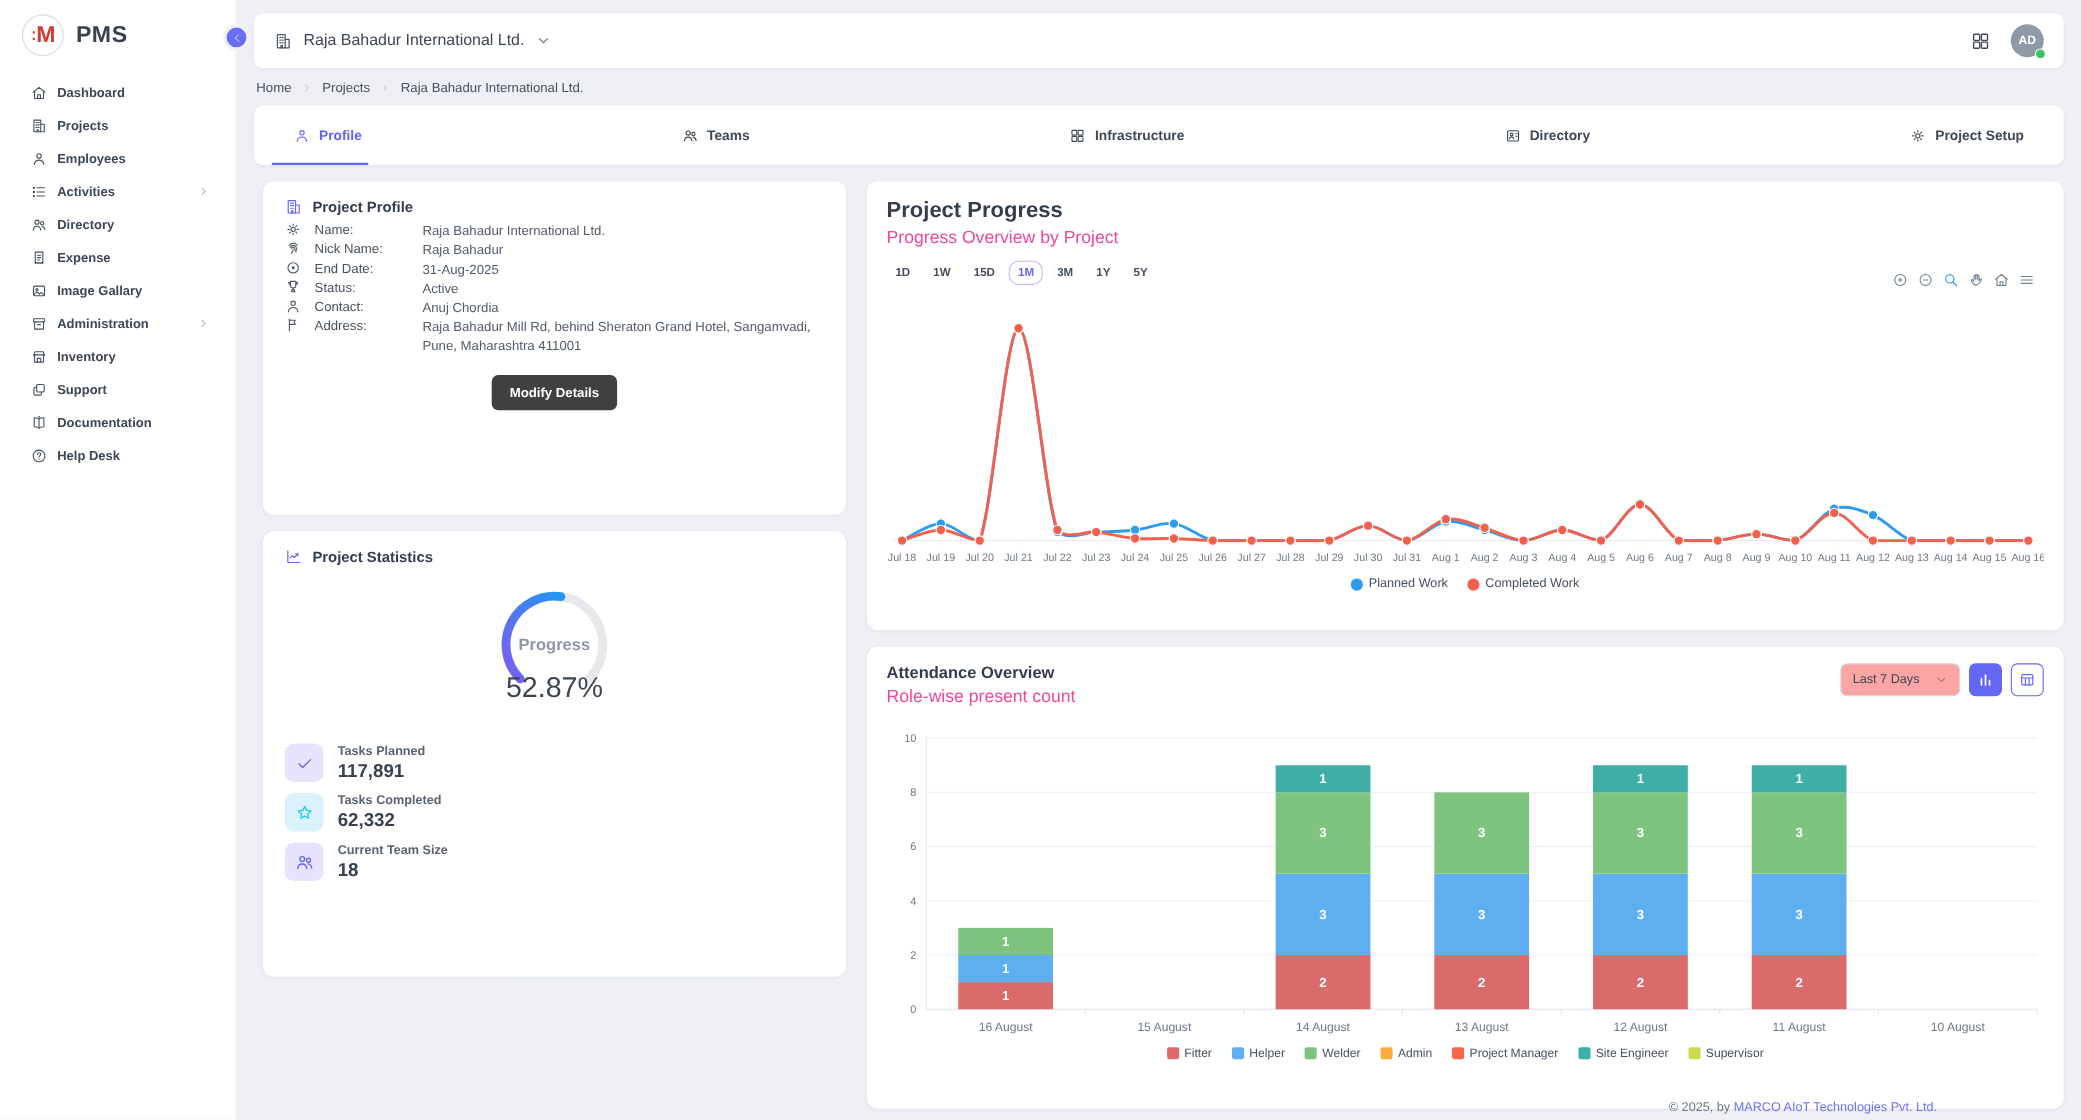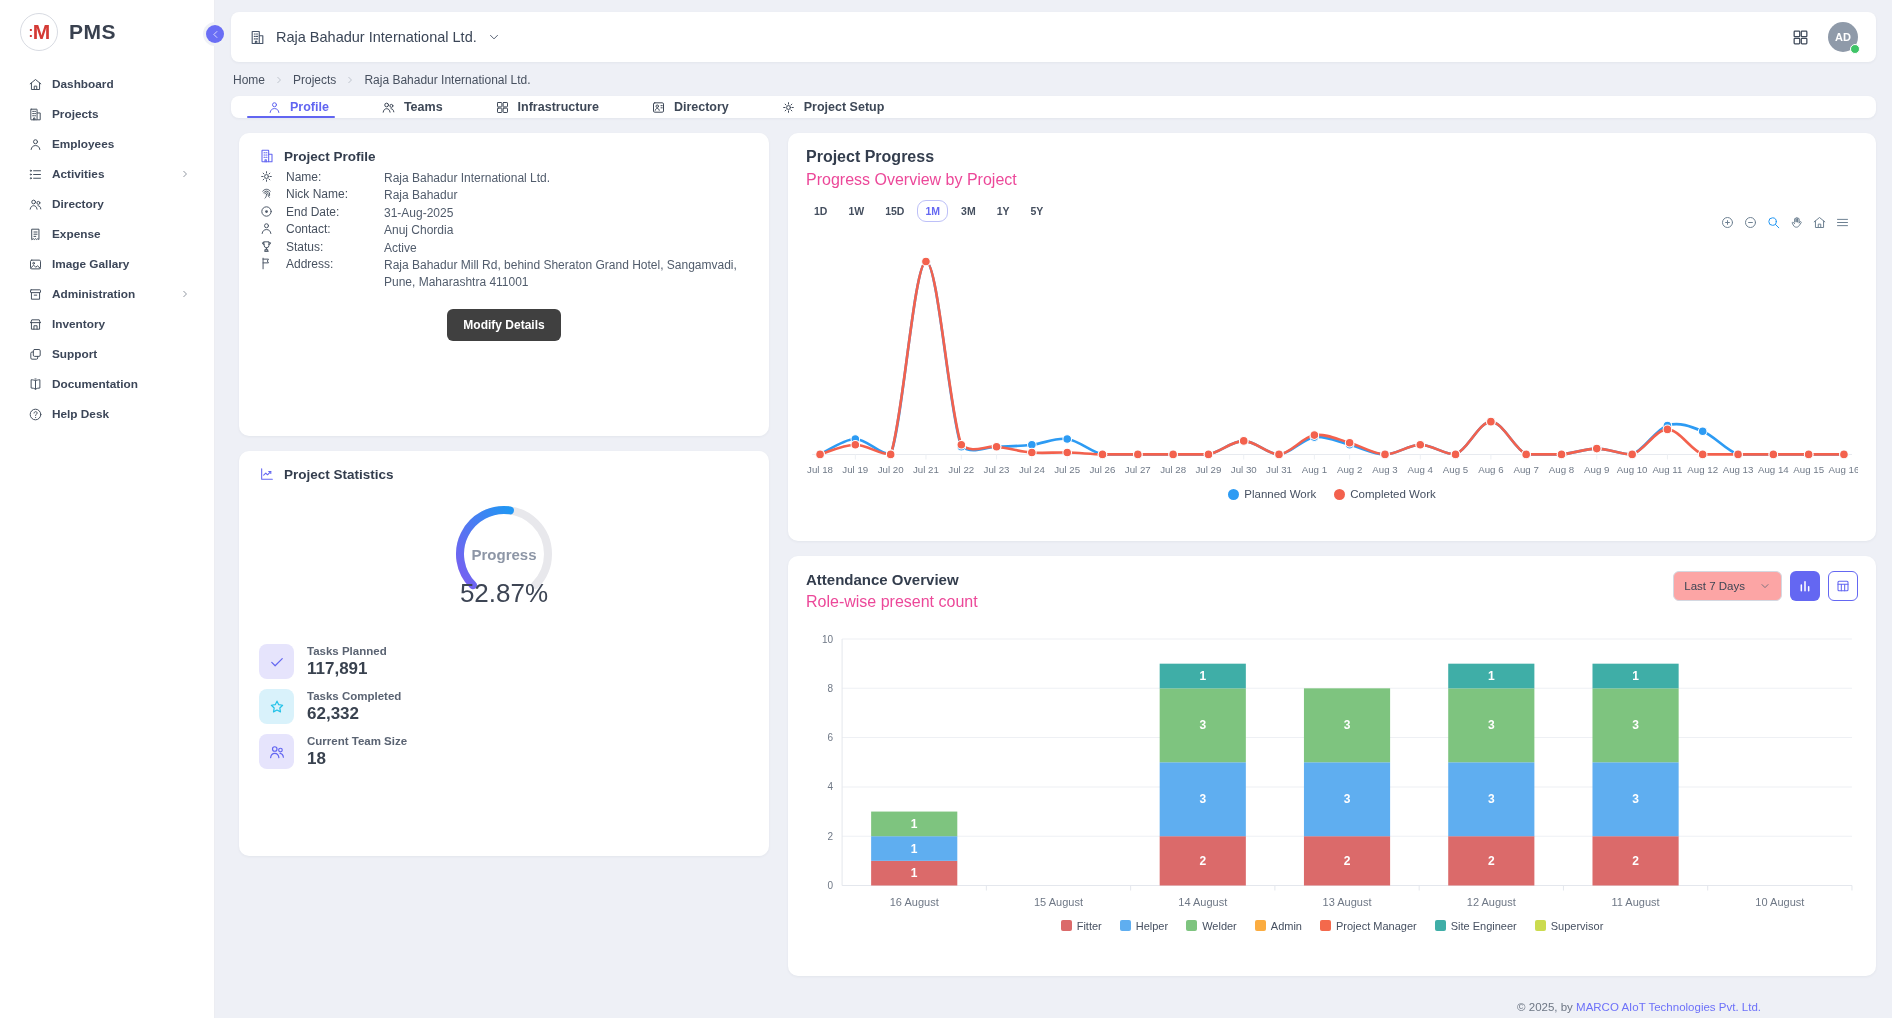--- a/index.html
+++ b/index.html
@@ -38,21 +38,21 @@
   .topbar-right { margin-left:auto; display:flex; align-items:center; gap:18px; }
   .grid-btn { color:#3f4a5a; cursor:pointer; background:none; border:none; padding:0; }
   .avatar { width:30px; height:30px; border-radius:50%; background:#8f9aa9; color:#fff; font-size:11px; font-weight:700;
     display:flex; align-items:center; justify-content:center; position:relative; cursor:pointer; }
   .status-dot { position:absolute; right:-2px; bottom:-2px; width:10px; height:10px; border-radius:50%; border:1.5px solid #fff; }
 
   .breadcrumb { display:flex; align-items:center; gap:9px; margin:11px 2px 9px; font-size:12px; color:#47505f; }
   .crumb { cursor:pointer; }
   .crumb-sep { color:#a6adb8; display:inline-flex; }
 
-  .tabs { height:22px; border-radius:8px; display:flex; align-items:stretch; padding:0 10px; }
+  .tabs { height:54px; border-radius:8px; display:flex; align-items:stretch; padding:0 10px;justify-content:space-between; }
   .tab { display:flex; align-items:center; gap:8px; padding:0 26px; font-size:12.5px; font-weight:600; color:#3e4857; position:relative; cursor:pointer; }
   .tab.active { color:#6165f1; }
   .tab.active::after { content:""; position:absolute; left:6px; right:20px; bottom:0; height:2.5px; background:#6165f1; border-radius:2px; }
 
   .columns { display:flex; gap:19px; margin-top:15px; }
   .col-left { width:530px; margin-left:8px; flex:none; display:flex; flex-direction:column; gap:15px; }
   .col-right { flex:1; display:flex; flex-direction:column; gap:15px; min-width:0; }
 
   .card-title-row { display:flex; align-items:center; gap:9px; font-size:13.5px; font-weight:700; color:#333d4d; }
   .title-ic { color:#6366f1; }
@@ -416,38 +416,38 @@
                     <circle cx="12" cy="12" r="7.5"></circle>
                     <circle cx="12" cy="12" r="2.2" fill="currentColor" stroke="none"></circle>
                   </svg>
                 </span>
                 <span class="field-label">End Date:</span>
                 <span class="field-value">31-Aug-2025</span>
               </div>
               <div class="field-row">
                 <span class="ic field-ic">
                   <svg viewBox="0 0 24 24" width="15" height="15" fill="none" stroke="currentColor" stroke-width="1.6" stroke-linecap="round" stroke-linejoin="round">
-                    <circle cx="12" cy="7.6" r="3.2"></circle>
-                    <path d="M5 20c.6-4.2 3.2-6.3 7-6.3s6.4 2.1 7 6.3"></path>
-                  </svg>
-                </span>
-                <span class="field-label">Contact:</span>
-                <span class="field-value">Anuj Chordia</span>
-              </div>
-              <div class="field-row">
-                <span class="ic field-ic">
-                  <svg viewBox="0 0 24 24" width="15" height="15" fill="none" stroke="currentColor" stroke-width="1.6" stroke-linecap="round" stroke-linejoin="round">
                     <path d="M8 4.5h8V10a4 4 0 0 1-8 0z"></path>
                     <path d="M8 6H5.5a2.6 2.6 0 0 0 2.7 2.8M16 6h2.5a2.6 2.6 0 0 1-2.7 2.8"></path>
                     <path d="M12 14v2.5"></path>
                     <path d="M9 19.5h6M10.2 16.5h3.6v3h-3.6z"></path>
                   </svg>
                 </span>
                 <span class="field-label">Status:</span>
                 <span class="field-value">Active</span>
+              </div>
+              <div class="field-row">
+                <span class="ic field-ic">
+                  <svg viewBox="0 0 24 24" width="15" height="15" fill="none" stroke="currentColor" stroke-width="1.6" stroke-linecap="round" stroke-linejoin="round">
+                    <circle cx="12" cy="7.6" r="3.2"></circle>
+                    <path d="M5 20c.6-4.2 3.2-6.3 7-6.3s6.4 2.1 7 6.3"></path>
+                  </svg>
+                </span>
+                <span class="field-label">Contact:</span>
+                <span class="field-value">Anuj Chordia</span>
               </div>
               <div class="field-row">
                 <span class="ic field-ic">
                   <svg viewBox="0 0 24 24" width="15" height="15" fill="none" stroke="currentColor" stroke-width="1.6" stroke-linecap="round" stroke-linejoin="round">
                     <path d="M6.5 3.5v17"></path>
                     <path d="M6.5 5h8.7l-1.9 3 1.9 3H6.5"></path>
                   </svg>
                 </span>
                 <span class="field-label">Address:</span>
                 <span class="field-value">Raja Bahadur Mill Rd, behind Sheraton Grand Hotel, Sangamvadi, Pune, Maharashtra 411001</span>
@@ -519,21 +519,21 @@
                 </span>
               </div>
             </div>
         </section>
 
       </div>
 
       <div class="col-right">
 
         <section class="card progress-card">
-          <div class="card-title-row" style="font-size:16px">
+          <div class="card-title-row" style="font-size:20px">
             <span>Project Progress</span>
           </div>
           <div class="subtitle">Progress Overview by Project</div>
           <div class="range-row" id="range-row">
               <button class="range-btn">1D</button>
               <button class="range-btn">1W</button>
               <button class="range-btn">15D</button>
               <button class="range-btn active">1M</button>
               <button class="range-btn">3M</button>
               <button class="range-btn">1Y</button>

